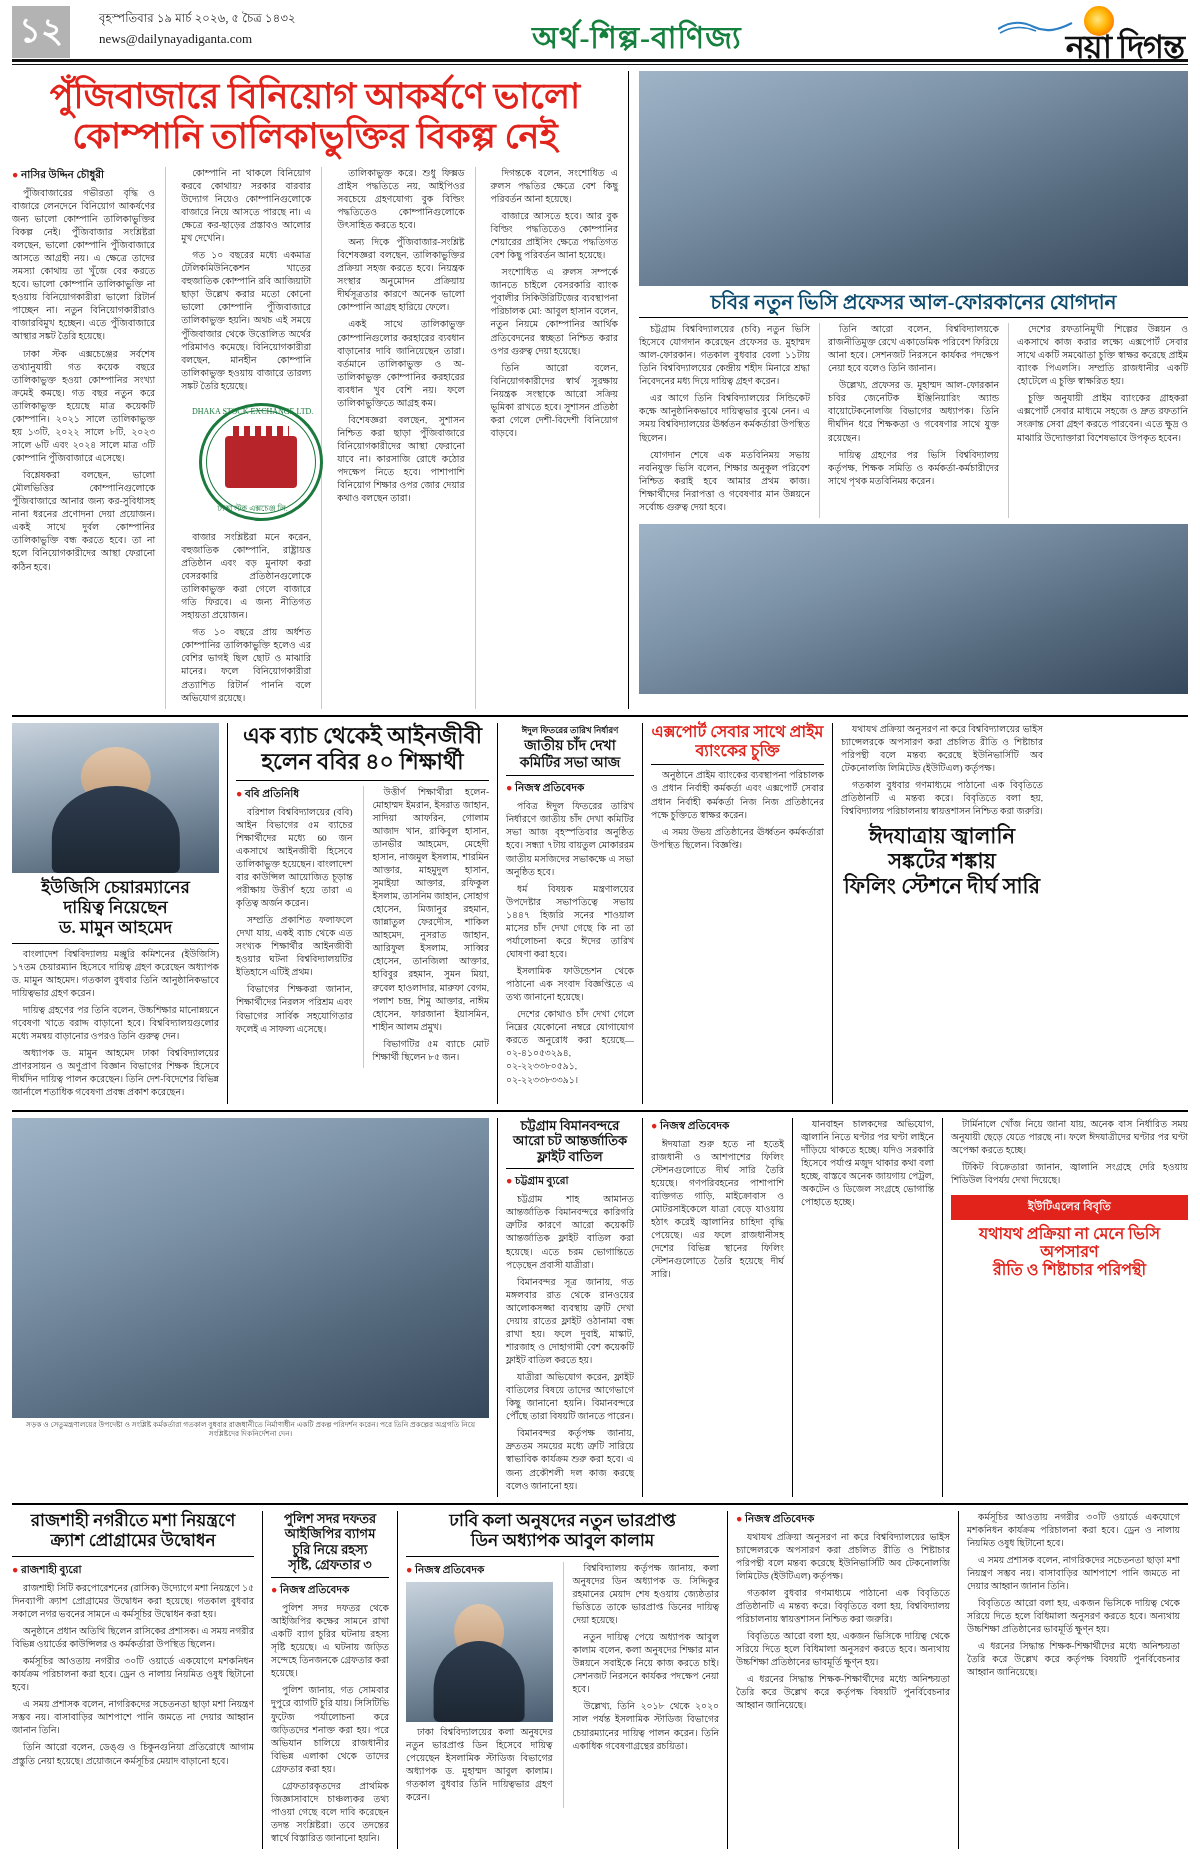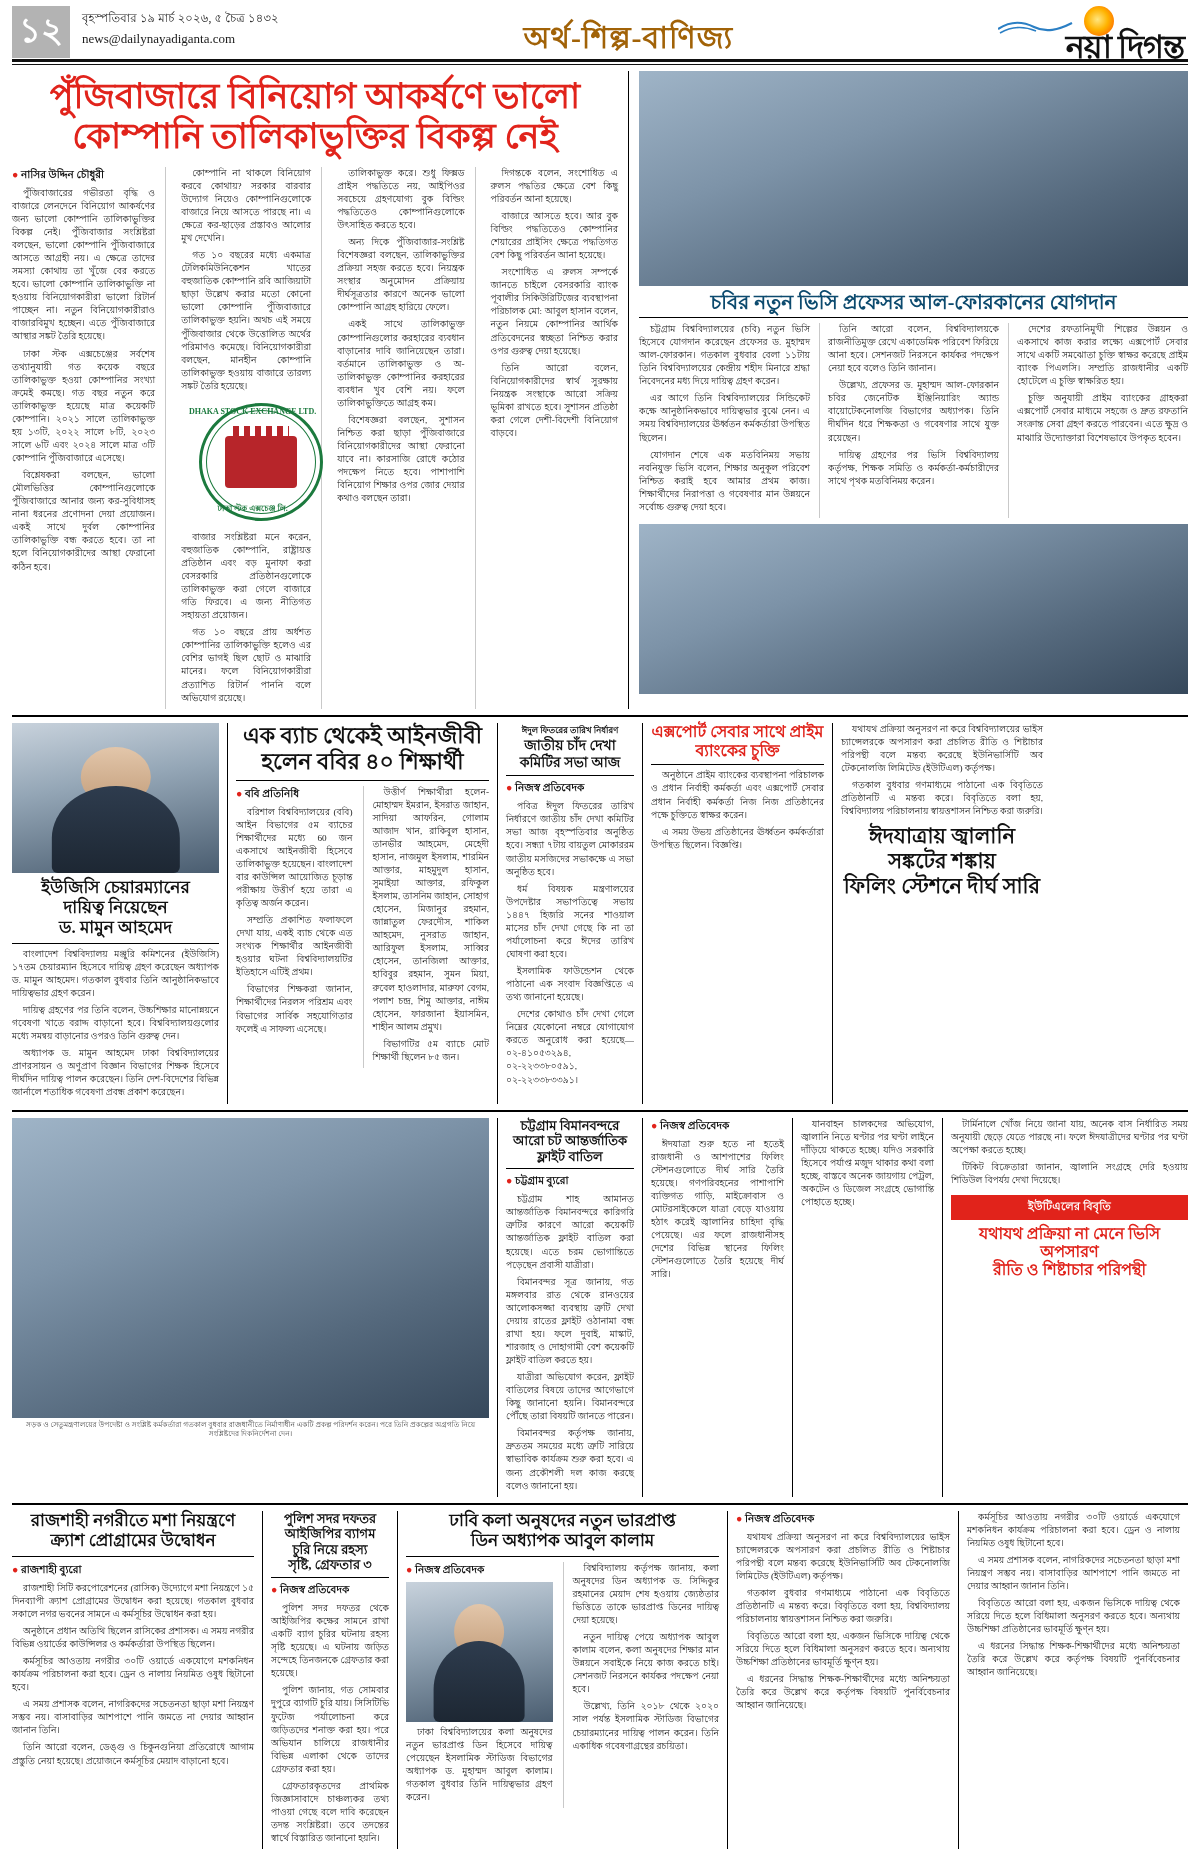--- a/index.html
+++ b/index.html
@@ -8,32 +8,32 @@
     width:1200px; height:1868px;
     background:#ffffff;
     font-family:"Liberation Serif", serif;
     color:#111;
     position:relative;
     overflow:hidden;
   }
   .page { width:1200px; height:1868px; position:relative; padding:0 12px; }
 
   
-  .masthead { display:flex; align-items:flex-start; height:56px; padding-top:6px; }
+  .masthead { display:flex; align-items:flex-start; height:56px; padding-top:6px;gap:17px; }
   .pageno-box {
     width:58px; height:52px; background:#b3b3b3; color:#ffffff;
     font-size:34px; line-height:50px; text-align:center; font-weight:bold;
     font-family:"Liberation Serif", serif; flex:0 0 58px;
   }
   .dateline { margin-left:12px; padding-top:4px; }
   .dateline .d1 { font-size:11.5px; letter-spacing:.2px; color:#1a1a1a; }
   .dateline .d2 { font-size:13px; color:#1a1a1a; margin-top:2px; font-family:"Liberation Serif", serif;}
   .section-title {
     flex:1; text-align:center; font-size:30px; font-weight:bold;
-    color:#a16207; letter-spacing:1px; padding-top:8px;
+    color:#15803d; letter-spacing:1px; padding-top:8px;
   }
   .logo { flex:0 0 210px; position:relative; height:56px; }
   .logo .sun {
     position:absolute; right:74px; top:0px; width:30px; height:30px;
     border-radius:50%;
     background:radial-gradient(circle at 45% 45%, #ffe680 0%, #ffb300 45%, #ff7a00 75%, #f24d00 100%);
   }
   .logo .wave {
     position:absolute; right:100px; top:12px; width:90px; height:16px;
   }
@@ -87,21 +87,21 @@
   .seal .ring2 { position:absolute; inset:13px 25px; border:1px solid #1c7a3e; border-radius:50%; }
   .seal .cog {
     position:absolute; left:50%; top:50%; transform:translate(-50%,-50%);
     width:72px; height:52px; background:#b7252a; border-radius:4px;
   }
   .seal .cog::before{
     content:""; position:absolute; left:8px; top:-10px; width:56px; height:14px;
     background:repeating-linear-gradient(90deg,#b7252a 0 6px,transparent 6px 11px);
   }
   .seal .txt-top, .seal .txt-bot {
-    position:absolute; left:0; right:17px; text-align:center; font-size:8px; font-weight:bold; color:#1c7a3e;
+    position:absolute; left:0; right:17px; text-align:center; font-size:8px; font-weight:normal; color:#1c7a3e;
   }
   .seal .txt-top { top:10px; }
   .seal .txt-bot { bottom:12px; }
 
   
   .photo-top { width:100%; height:215px; }
 
   
   .rcols2 { display:flex; gap:10px; margin-top:4px;}
   .rcols2 .c { flex:1; }

